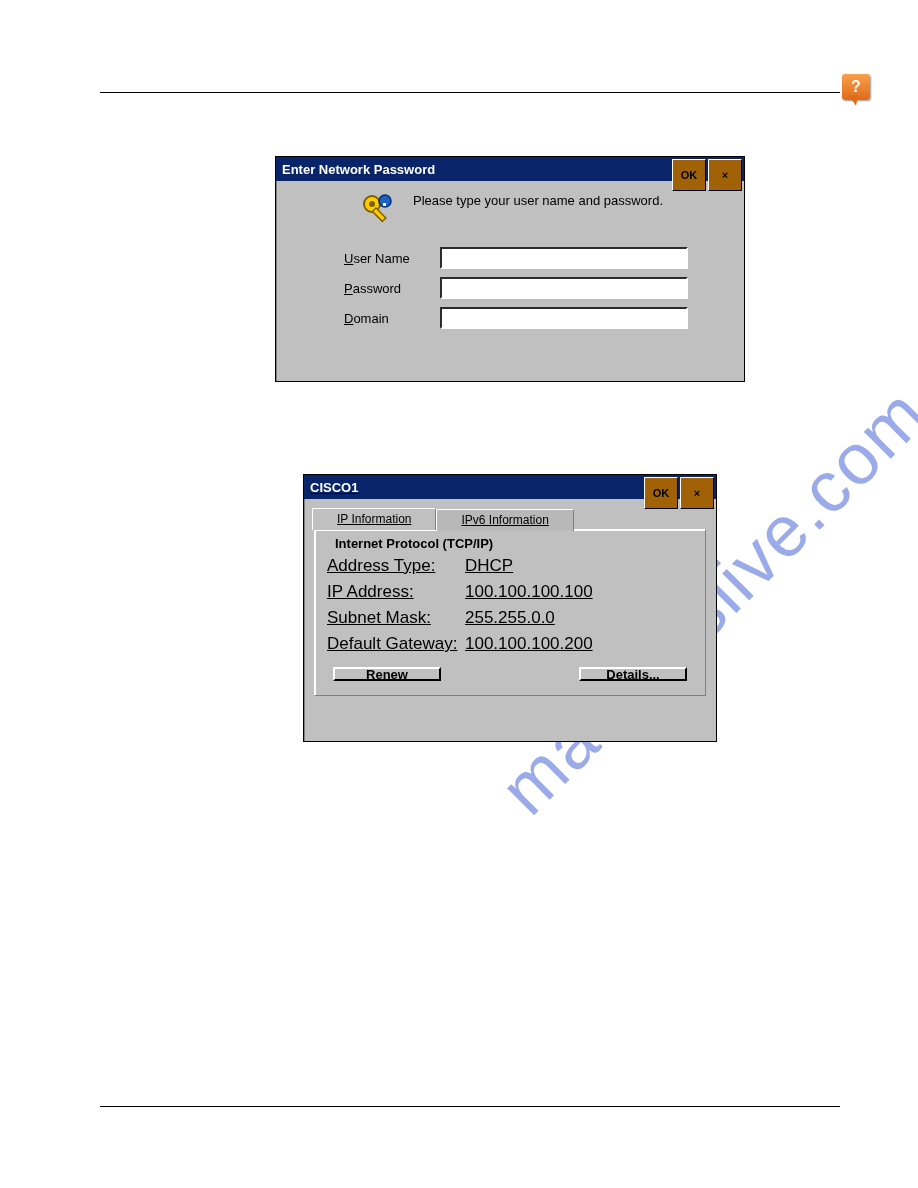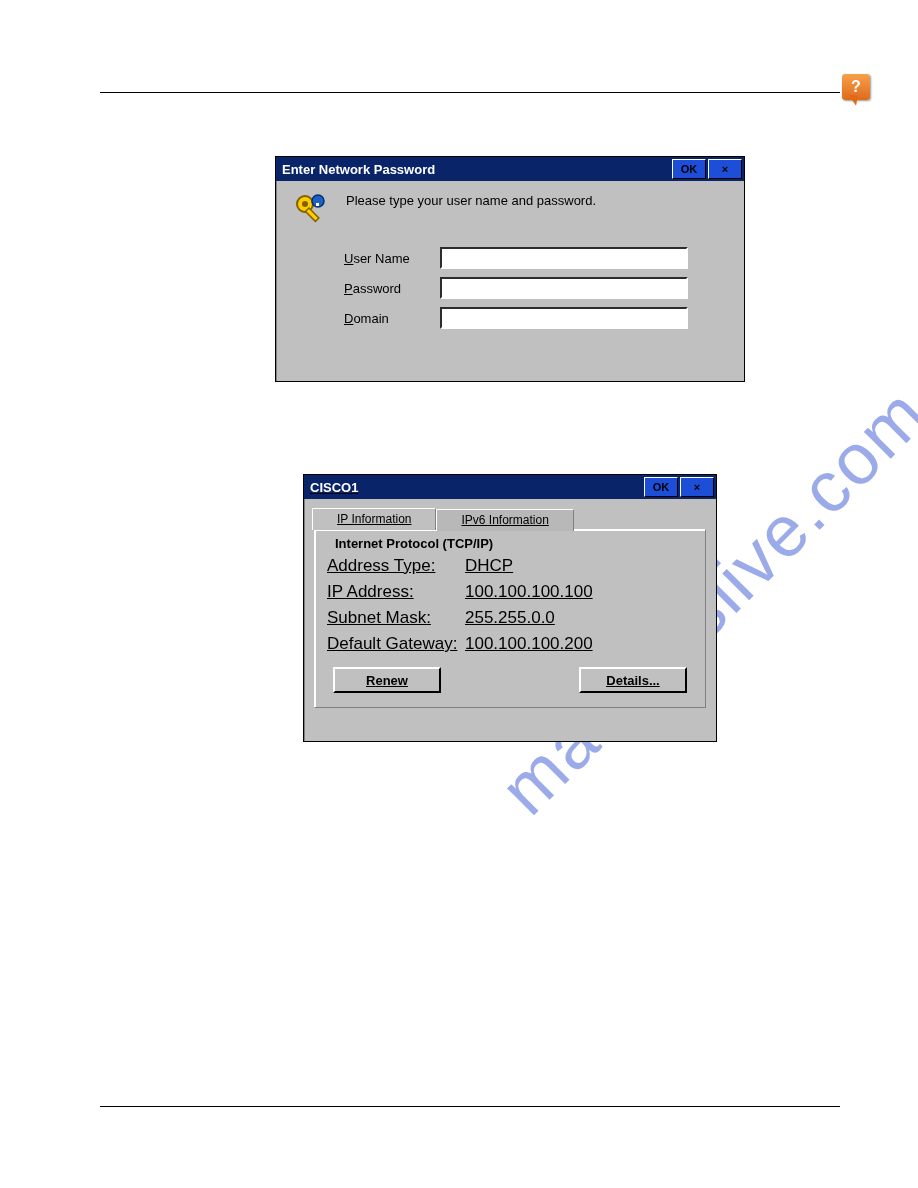--- a/index.html
+++ b/index.html
@@ -84,36 +84,36 @@
     font-weight: bold;
     display: flex;
     align-items: center;
     padding-left: 6px;
     position: relative;
   }
   .title-btns {
     position: absolute; right: 2px; top: 2px; display: flex; gap: 2px;
   }
   .title-btn {
-    height: 20px;
-    background: #1d4ed8;
+    height: 32px;
+    background: #a16207;
     border: 1px solid #000;
     border-top-color:#fff; border-left-color:#fff;
     font-size: 11px;
     font-weight: bold;
     display: flex; align-items: center; justify-content: center;
     padding: 0 16px;
     font-family: Tahoma, Arial, sans-serif;
     color:#000;
   }
   .ok-btn { width: 30px; }
   .x-btn  { width: 20px; }
 
   .dlg-body { padding: 12px 14px 10px 18px; font-size: 13px; color:#000; }
-  .msg-row { display:flex; align-items:flex-start; gap:18px; margin-bottom:20px;}
+  .msg-row { display:flex; align-items:flex-start; gap:18px; margin-bottom:20px;justify-content:center;}
   .key-icon {
     width: 34px; height: 34px; flex:0 0 34px; position:relative;
   }
   .key-icon svg { width:34px; height:34px; }
 
   .field-row { display:flex; align-items:center; margin: 4px 0 8px 50px; }
   .field-label { width: 96px; font-size:13px; }
   .underline { text-decoration: underline; }
   .text-input {
     width: 248px; height: 22px;
@@ -155,21 +155,21 @@
   .legend {
     position:relative; top:-2px; left:4px;
     background:#c0c0c0; padding:0 4px;
     font-weight:bold; font-size:13px;
     display:inline-block;
   }
   .kv { display:flex; font-size:17px; padding:3px 0;}
   .kv .k { width:138px; }
   .btn-row { display:flex; justify-content:space-between; margin-top:10px; padding:0 6px;}
   .wbtn {
-    width: 108px; height:26px;
+    width: 108px; height:14px;
     background:#c0c0c0;
     border:2px outset #fff;
     border-right-color:#404040; border-bottom-color:#404040;
     font-size:13px; font-weight:bold;
     display:flex; align-items:center; justify-content:center;
   }
 </style>
 </head>
 <body>
 

